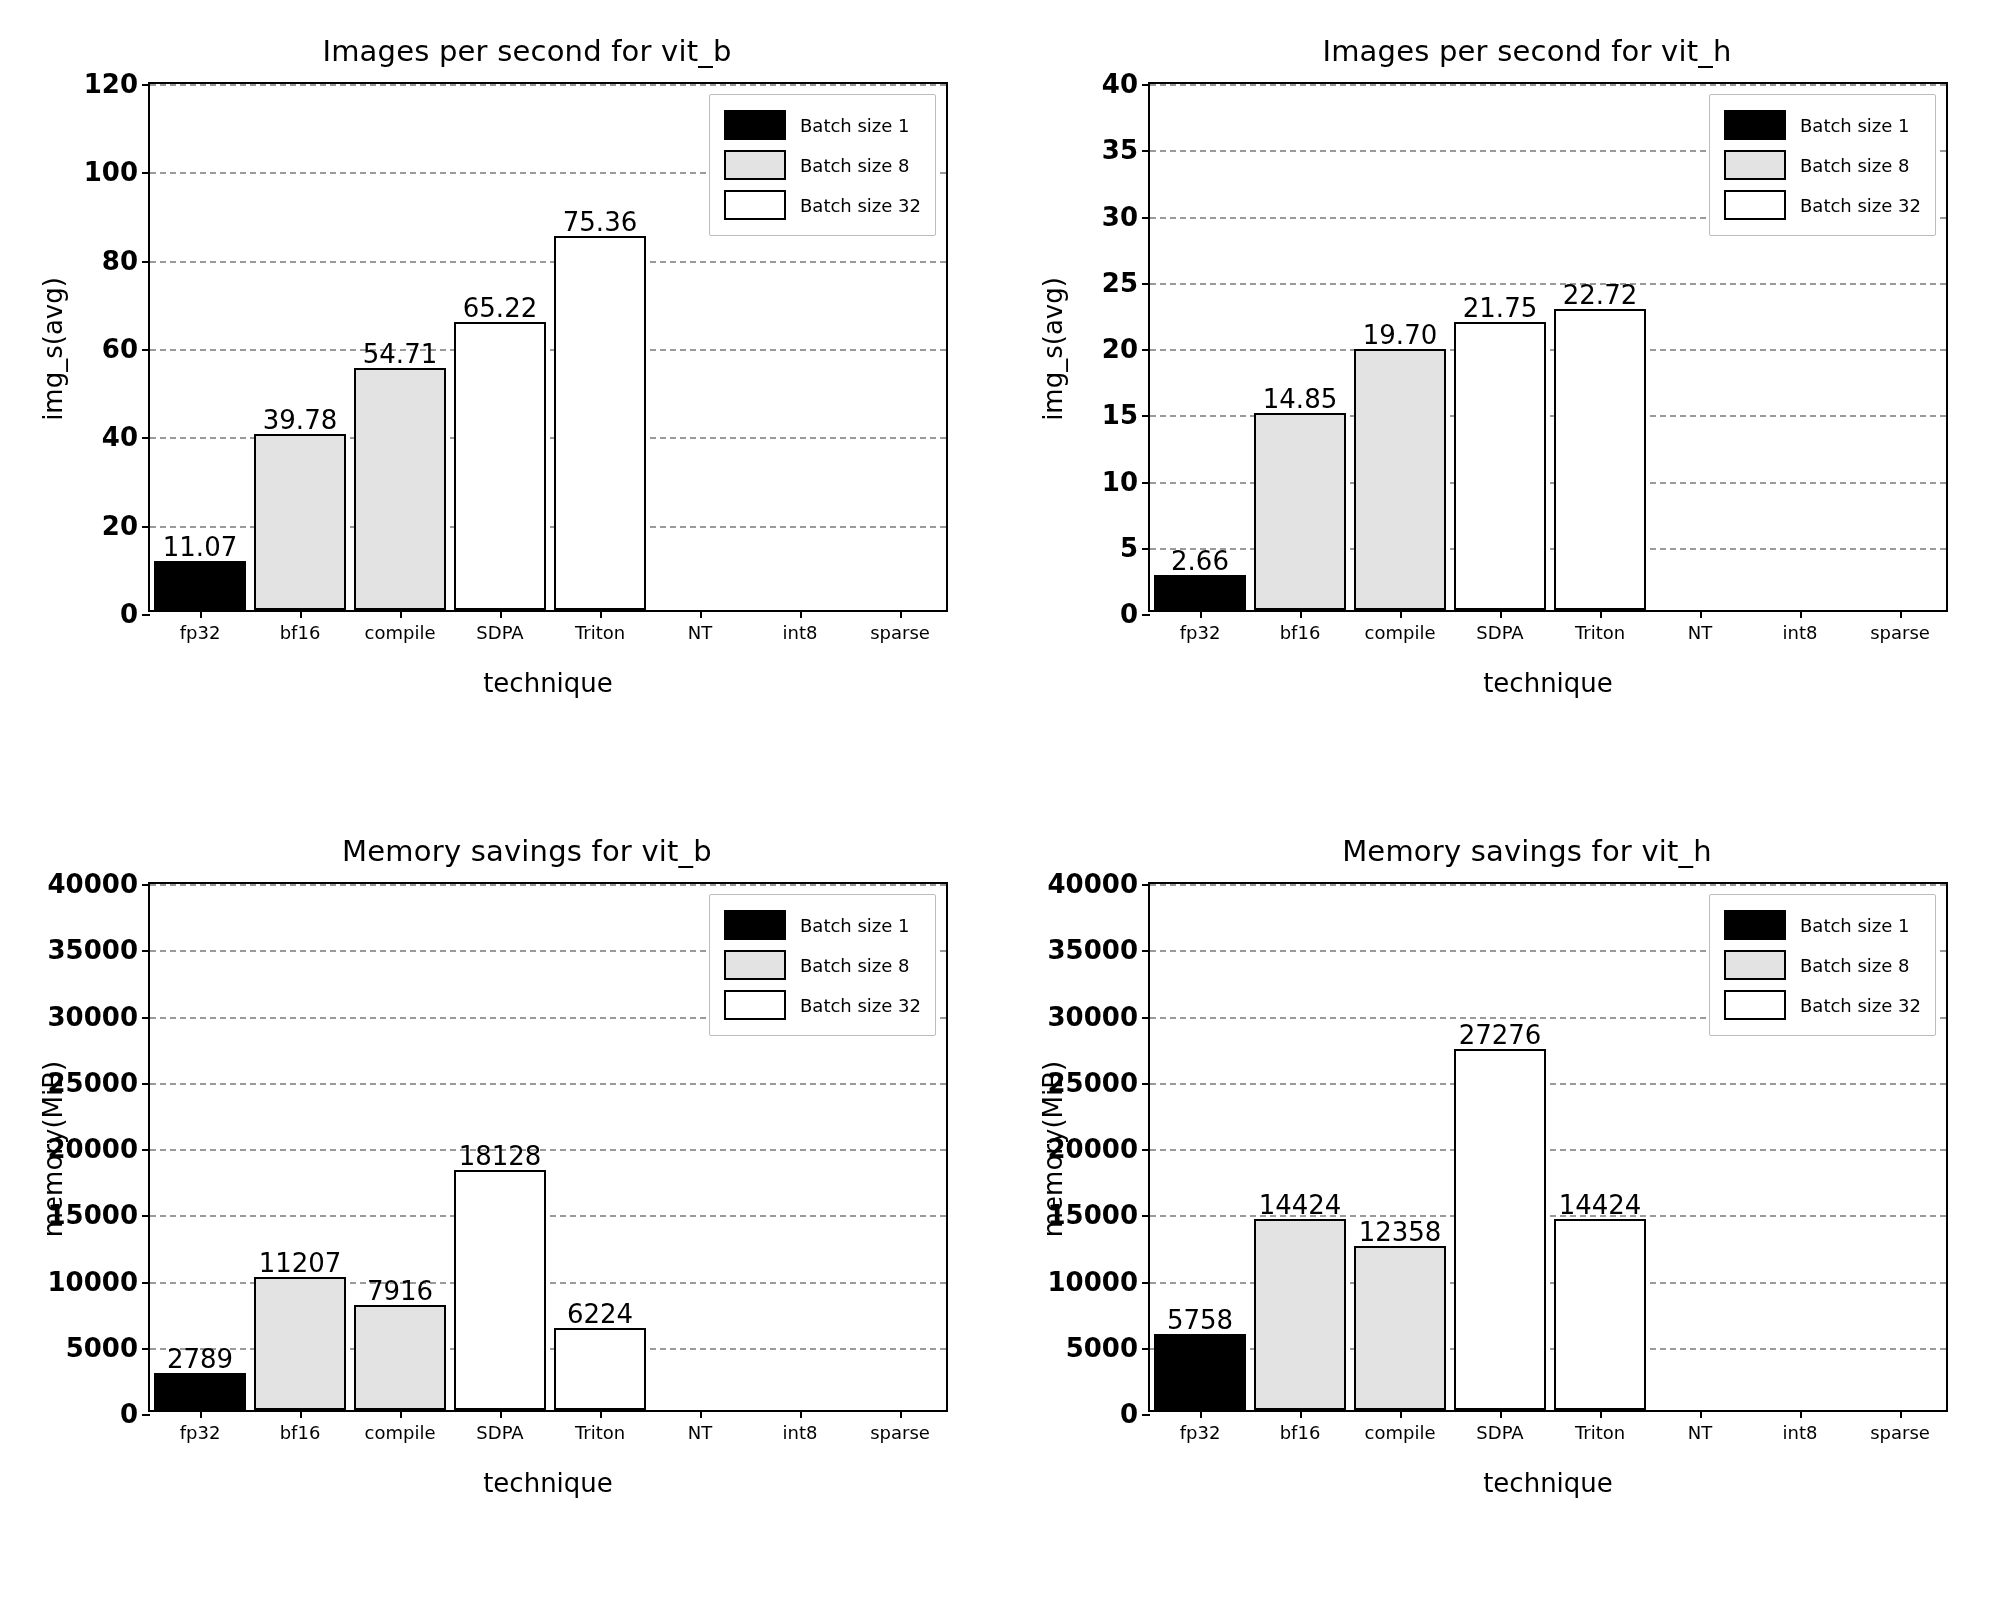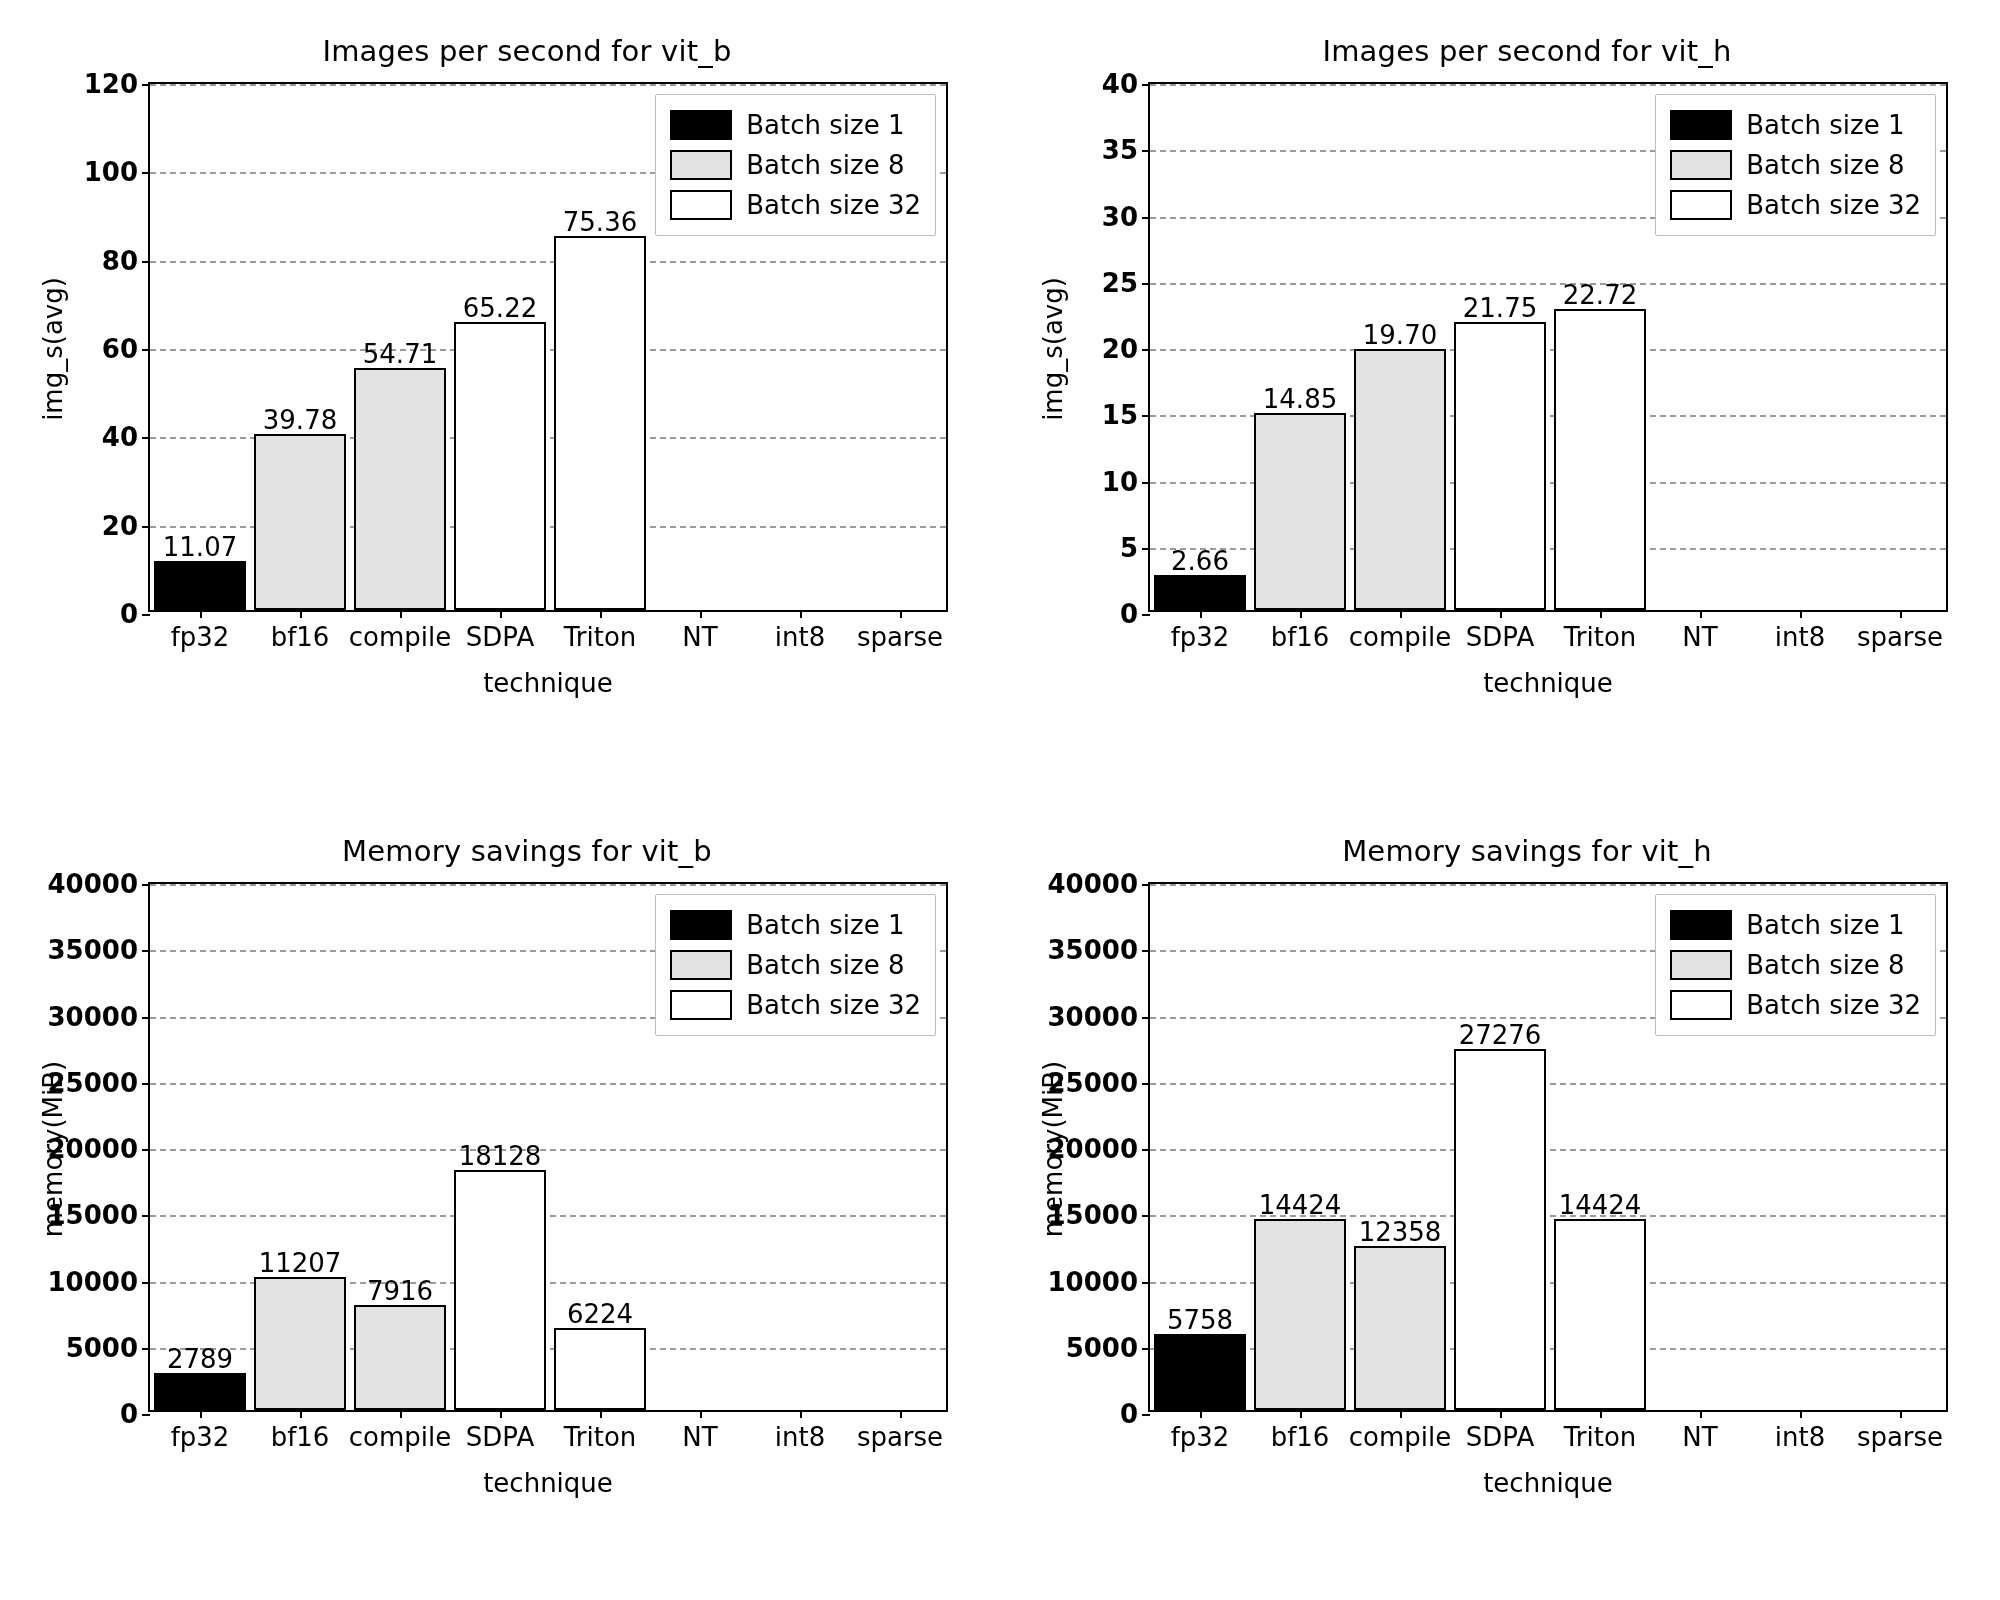--- a/index.html
+++ b/index.html
@@ -89,21 +89,21 @@
     top: 100%;
     width: 0;
     height: 8px;
     border-left: 2px solid #000;
   }
   .xtick-label {
     position: absolute;
     top: 100%;
     transform: translateX(-50%);
     margin-top: 12px;
-    font-size: 26px;
+    font-size: 18px;
     white-space: nowrap;
   }
   .xlabel {
     position: absolute;
     left: 50%;
     transform: translateX(-50%);
     font-size: 26px;
     white-space: nowrap;
   }
   .ylabel {
@@ -127,21 +127,21 @@
     height: 40px;
   }
   .legend-swatch {
     width: 62px;
     height: 30px;
     border: 2px solid #000;
     box-sizing: border-box;
     margin-right: 14px;
   }
   .legend-text {
-    font-size: 26px;
+    font-size: 18px;
     white-space: nowrap;
   }
 </style>
 </head>
 <body>
 
 <div class="grid2">
   <div class="panel">
     <div class="panel-title">Images per second for vit_b</div>
     <div class="plot-wrap" id="plot0">

